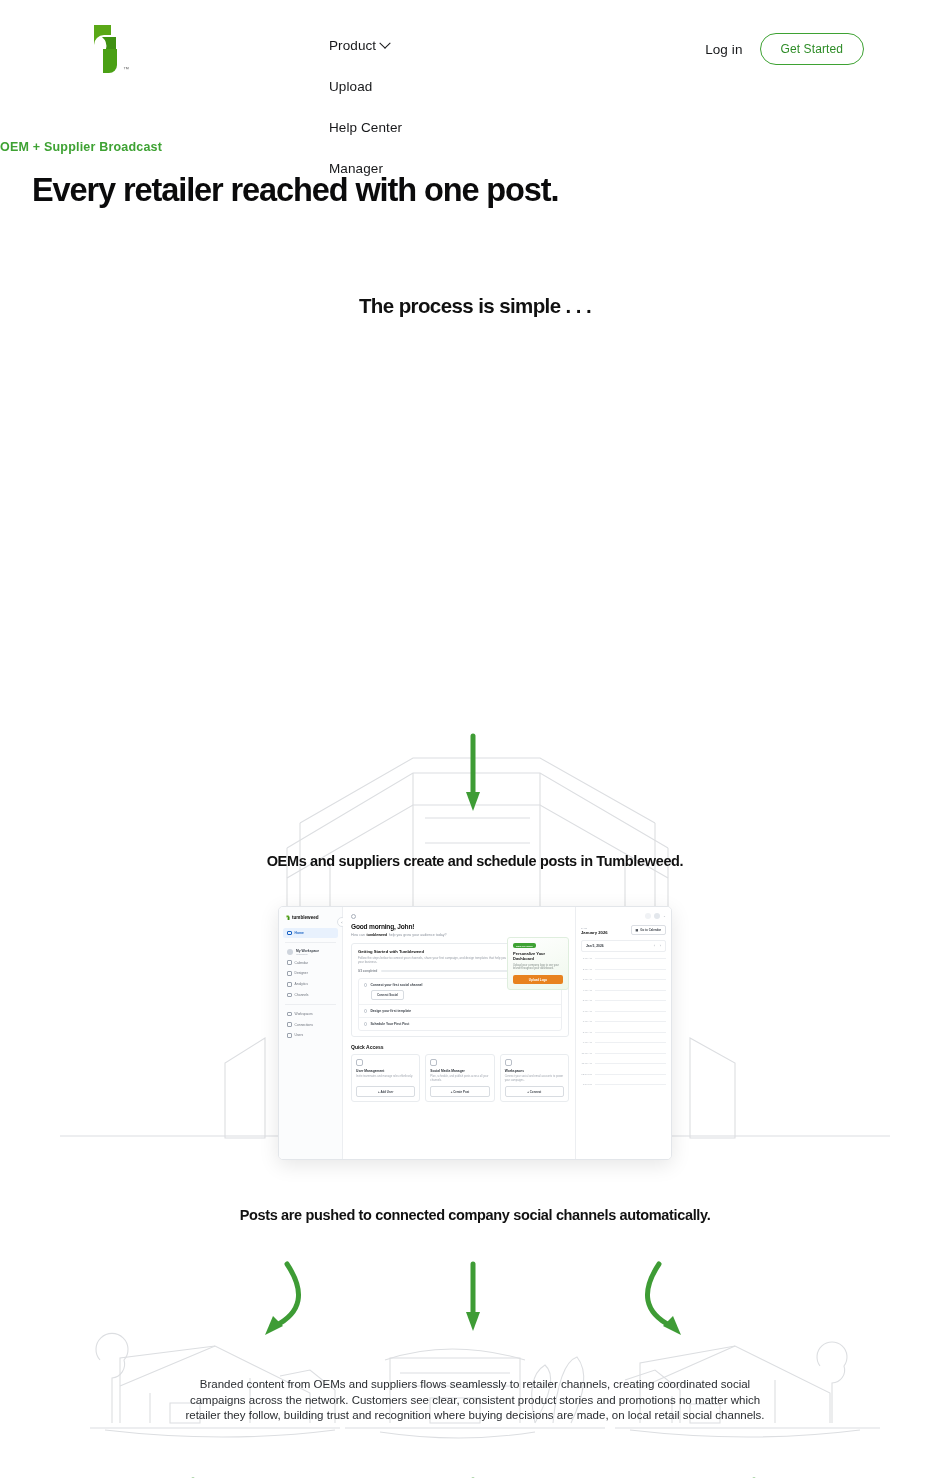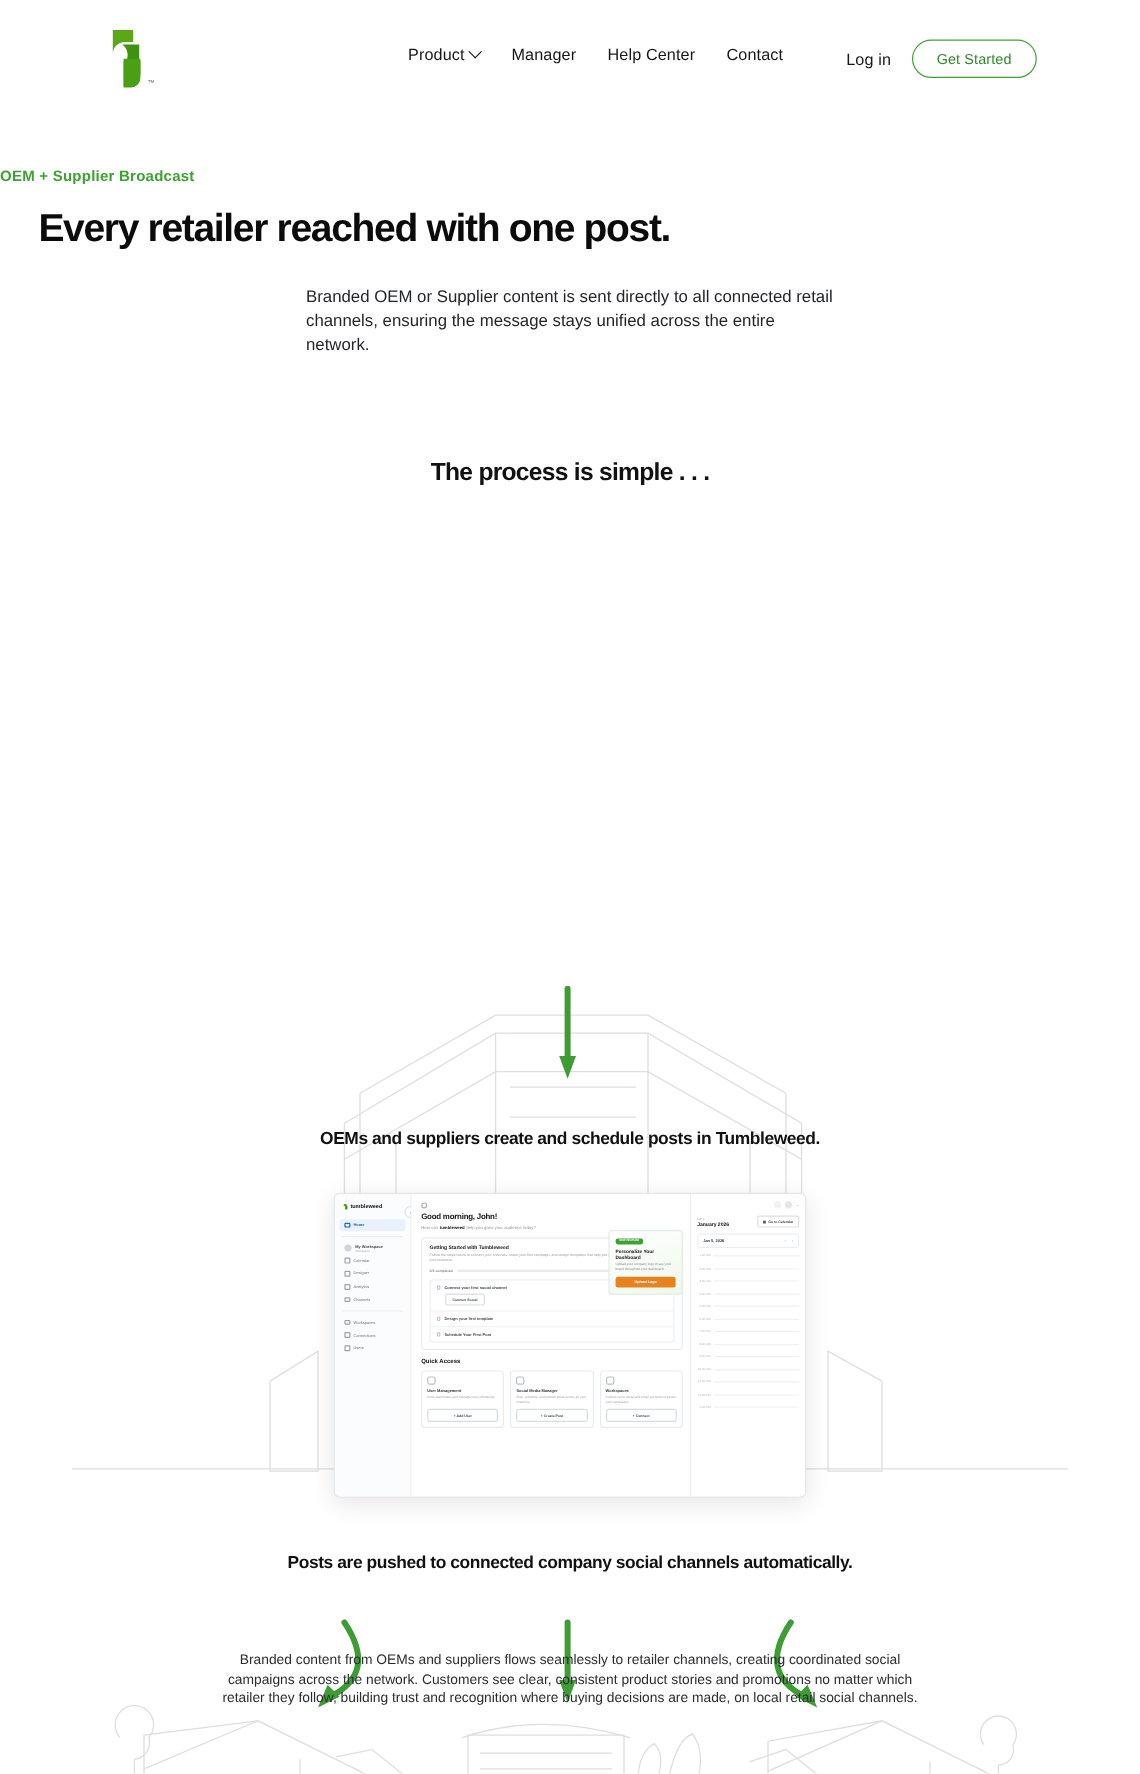--- a/index.html
+++ b/index.html
@@ -17,25 +17,26 @@
   .nav {
     height: 96px;
     display: flex;
     align-items: center;
     padding: 0 86px;
     position: relative;
   }
   .logo { width: 46px; height: 54px; position: relative; flex: 0 0 auto; }
   .nav-center {
     position: absolute;
-    left: 340px;
+    left: 329px;
     top: 38px;
     display: flex;
     gap: 26px;
-    align-items: flex-end;
+    align-items: flex-start;
+    flex-direction: column;
   }
   .nav-link {
     font-size: 13.5px;
     color: #17181a;
     letter-spacing: .1px;
     cursor: pointer;
     white-space: nowrap;
   }
   .nav-prod { display: flex; align-items: center; gap: 5px; }
   .chev {
@@ -269,35 +270,34 @@
       <path d="M17 28 H31 V44 A8 8 0 0 1 23 52 H17 Z" fill="#4aa015"></path>
       <text x="37" y="50" font-size="6" fill="#6b6b6b" font-family="Liberation Sans, sans-serif">™</text>
     </svg>
   </div>
 
   <div class="nav-center">
     <div class="nav-link nav-prod">
       <span>Product</span>
       <span class="chev"></span>
     </div>
+    <div class="nav-link">Upload</div>
+    <div class="nav-link">Help Center</div>
     <div class="nav-link">Manager</div>
-    <div class="nav-link">Help Center</div>
-    <div class="nav-link">Contact</div>
   </div>
 
   <div class="nav-right">
     <div class="nav-link">Log in</div>
     <button class="btn-get">Get Started</button>
   </div>
 </div>
 
 <div class="hero">
   <div class="eyebrow">OEM + Supplier Broadcast</div>
   <h1>Every retailer reached with one post.</h1>
-  <p>Branded OEM or Supplier content is sent directly to all connected retail channels, ensuring the message stays unified across the entire network.</p>
 </div>
 
 <div class="process-title">The process is simple . . .</div>
 
 <div class="stage">
 
   <svg class="arrows" width="950" height="1478">
     <g stroke="#dcdee1" stroke-width="1.1" fill="none">
 
       <path d="M287 530 L287 815 M413 455 L413 820 M540 455 L540 820 M668 530 L668 815"></path>

